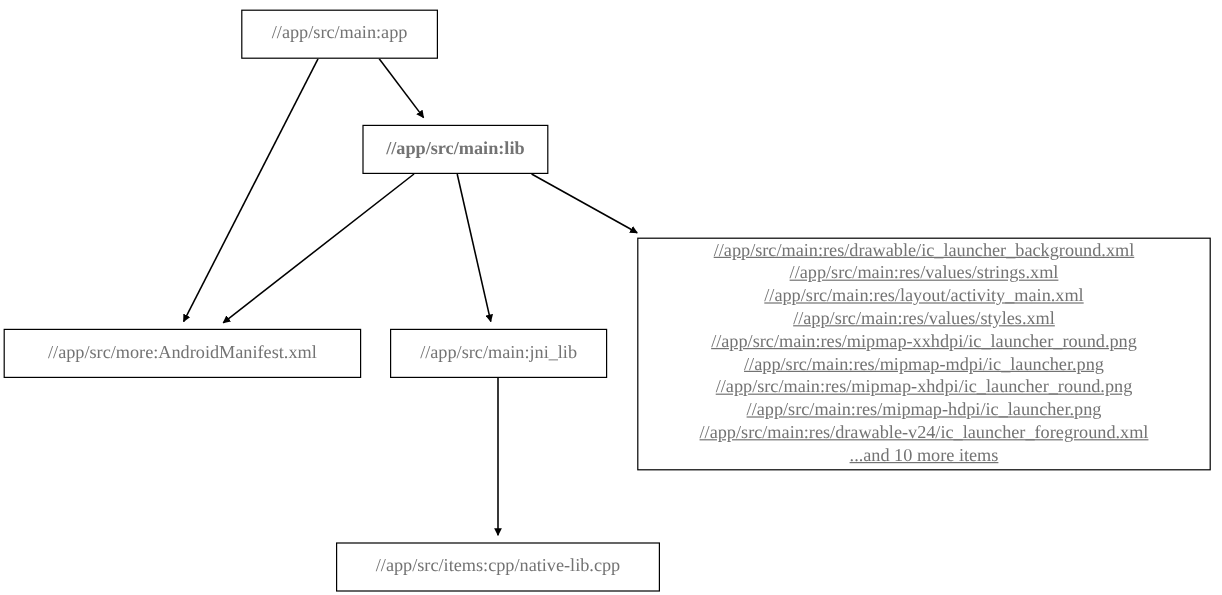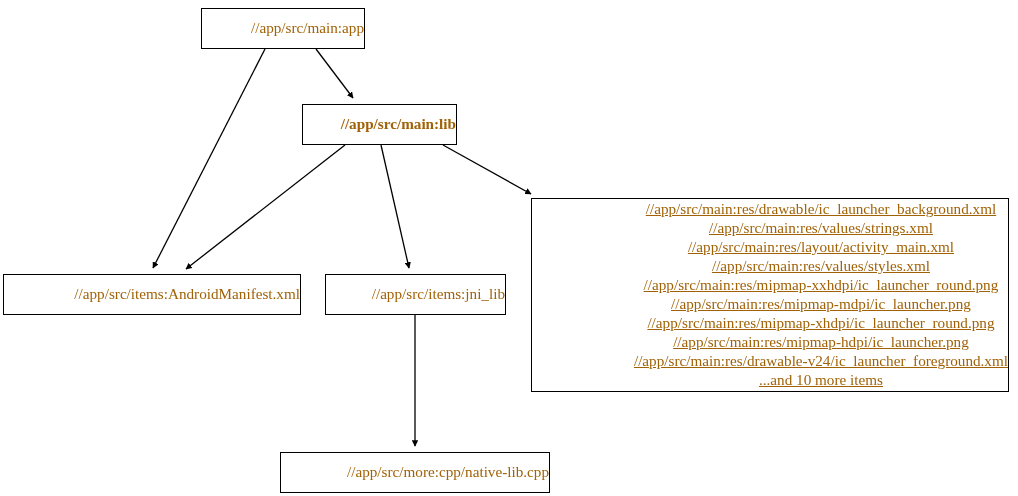--- a/index.html
+++ b/index.html
@@ -23,23 +23,23 @@
     height: 496px;
     pointer-events: none;
   }
   .node {
     position: absolute;
     box-sizing: border-box;
     border: 1px solid #000000;
     background: #ffffff;
     display: flex;
     align-items: center;
-    justify-content: flex-end;
+    justify-content: center;
     text-align: center;
-    color: #a16207;
+    color: #737373;
     font-size: 15.2px;
     line-height: 1.0;
     white-space: nowrap;
     z-index: 2;
   }
   .node-label {
     display: block;
     white-space: pre;
     text-align: center;
     line-height: 18.9px;
@@ -97,29 +97,29 @@
 
   <div class="node" id="node-app">
     <span class="node-label">//app/src/main:app</span>
   </div>
 
   <div class="node" id="node-lib">
     <span class="node-label">//app/src/main:lib</span>
   </div>
 
   <div class="node" id="node-manifest">
-    <span class="node-label">//app/src/items:AndroidManifest.xml</span>
+    <span class="node-label">//app/src/more:AndroidManifest.xml</span>
   </div>
 
   <div class="node" id="node-jni-lib">
-    <span class="node-label">//app/src/items:jni_lib</span>
+    <span class="node-label">//app/src/main:jni_lib</span>
   </div>
 
   <div class="node" id="node-native">
-    <span class="node-label">//app/src/more:cpp/native-lib.cpp</span>
+    <span class="node-label">//app/src/items:cpp/native-lib.cpp</span>
   </div>
 
   <div class="node node-multiline" id="node-res">
     <span class="node-label">//app/src/main:res/drawable/ic_launcher_background.xml
 //app/src/main:res/values/strings.xml
 //app/src/main:res/layout/activity_main.xml
 //app/src/main:res/values/styles.xml
 //app/src/main:res/mipmap-xxhdpi/ic_launcher_round.png
 //app/src/main:res/mipmap-mdpi/ic_launcher.png
 //app/src/main:res/mipmap-xhdpi/ic_launcher_round.png

